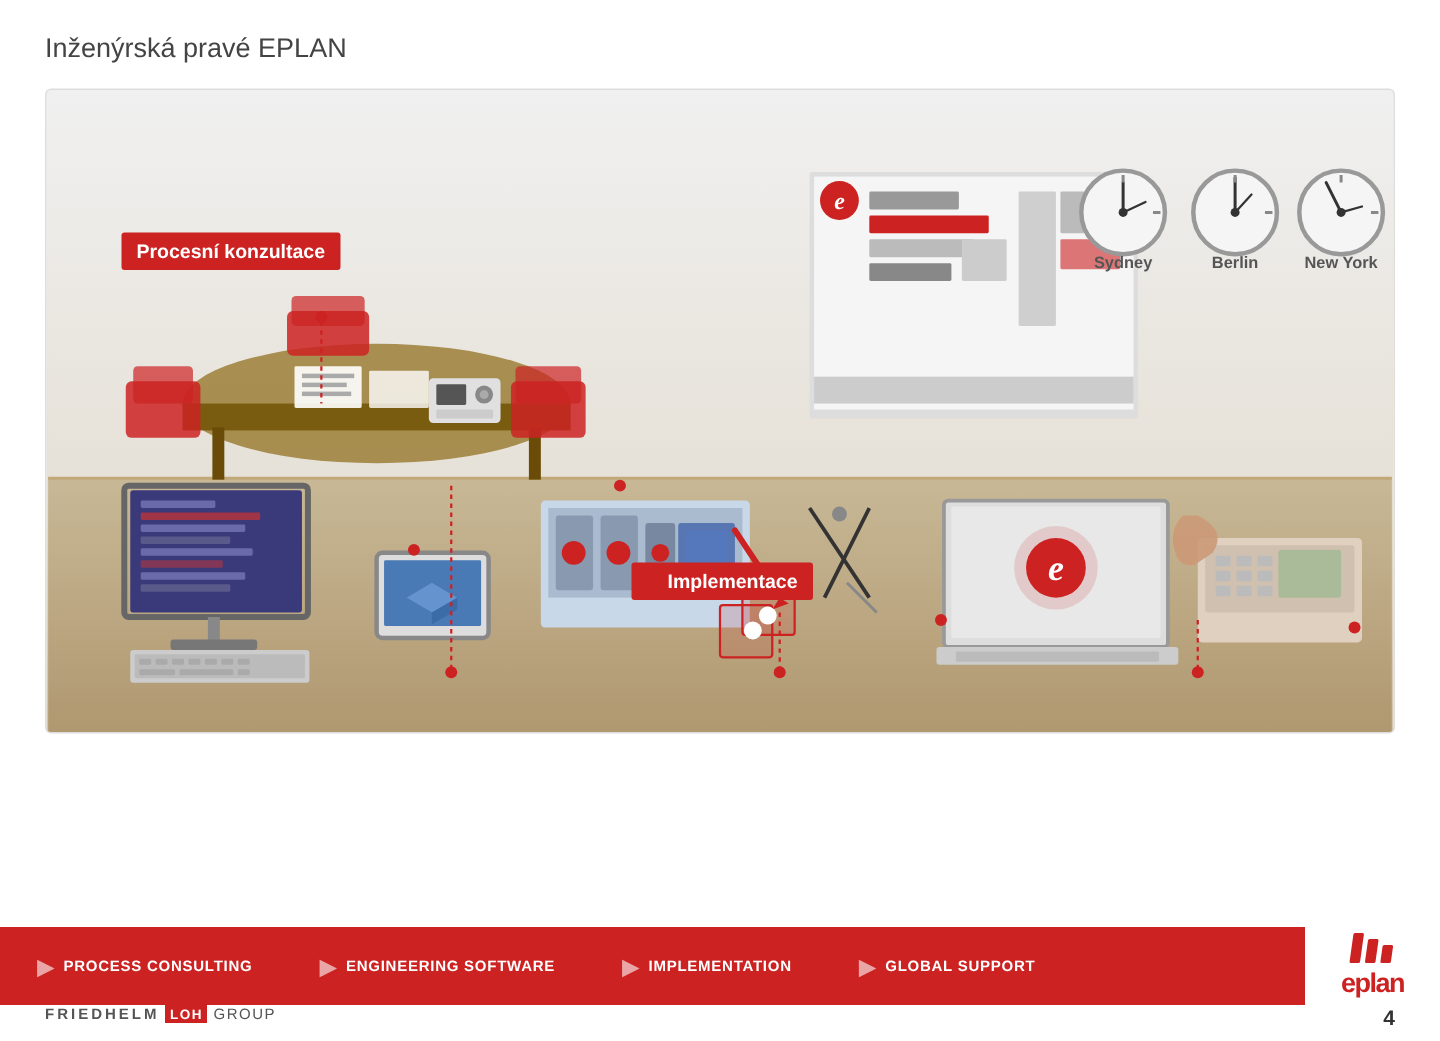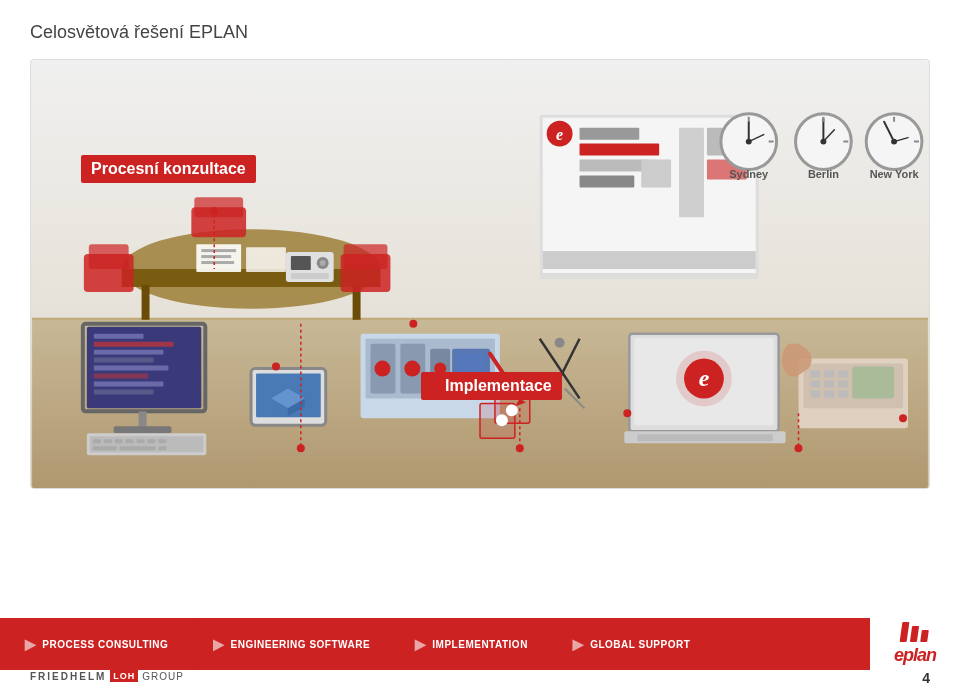--- a/index.html
+++ b/index.html
@@ -38,21 +38,21 @@
       height: 430px;
       position: relative;
       overflow: hidden;
     }
 
     
     .label-box {
       position: absolute;
       background: #cc2222;
       color: #fff;
-      font-size: 16px;
+      font-size: 13px;
       font-weight: bold;
       padding: 5px 10px;
       border-radius: 2px;
     }
 
     .label-procesni {
       top: 95px;
       left: 50px;
     }
 
@@ -137,21 +137,21 @@
       left: 0;
       width: 100%;
       height: 100%;
     }
 
   </style>
 </head>
 <body>
 
 <div class="header">
-  <h2>Celosvětová řešení EPLAN</h2>
+  <h2>Inženýrská pravé EPLAN</h2>
 </div>
 
 <div class="illustration-area">
 
   <svg class="main-svg" viewBox="0 0 900 430" xmlns="http://www.w3.org/2000/svg">
 
     <defs>
       <linearGradient id="floorGrad" x1="0" y1="0" x2="0" y2="1">
         <stop offset="0%" stop-color="#c8b896"></stop>
         <stop offset="100%" stop-color="#b09870"></stop>
@@ -388,21 +388,21 @@
 
   </div>
 
   <div class="eplan-logo-bottom" style="width:90px; height:52px; background:#fff; display:flex; align-items:center; justify-content:center; flex-shrink:0;">
     <div style="display:flex; flex-direction:column; align-items:center;">
       <div style="display:flex; gap:3px; margin-bottom:3px;">
         <div style="width:7px; height:20px; background:#cc2222; border-radius:1px; transform:skew(-8deg);"></div>
         <div style="width:7px; height:16px; background:#cc2222; border-radius:1px; transform:skew(-8deg); margin-top:4px;"></div>
         <div style="width:7px; height:12px; background:#cc2222; border-radius:1px; transform:skew(-8deg); margin-top:8px;"></div>
       </div>
-      <div style="font-size:18px; font-weight:bold; color:#cc2222; font-style:italic; letter-spacing:-1px; font-family:Arial;">eplan</div>
+      <div style="font-size:18px; font-weight:bold; color:#cc2222; letter-spacing:-1px; font-family:Arial;">eplan</div>
     </div>
   </div>
 </div>
 
 <div style="position:absolute; bottom:2px; left:0; right:0; height:22px; background:#fff; display:flex; justify-content:space-between; align-items:flex-start; padding:0 30px;">
   <div style="display:flex; align-items:center; gap:4px; font-size:10px; color:#555; letter-spacing:1px;">
     <span style="font-weight:bold; text-transform:uppercase; letter-spacing:2px;">FRIEDHELM</span>
     <span style="background:#cc2222; color:#fff; font-size:9px; font-weight:bold; padding:1px 3px;">LOH</span>
     <span style="text-transform:uppercase; letter-spacing:1px;">GROUP</span>
   </div>

